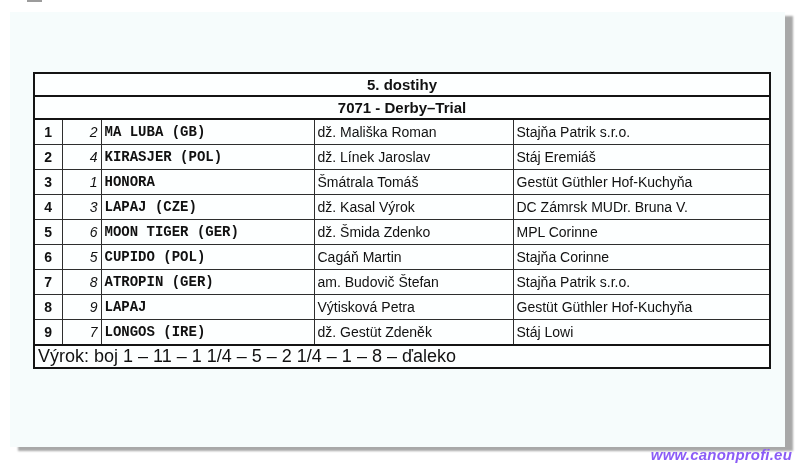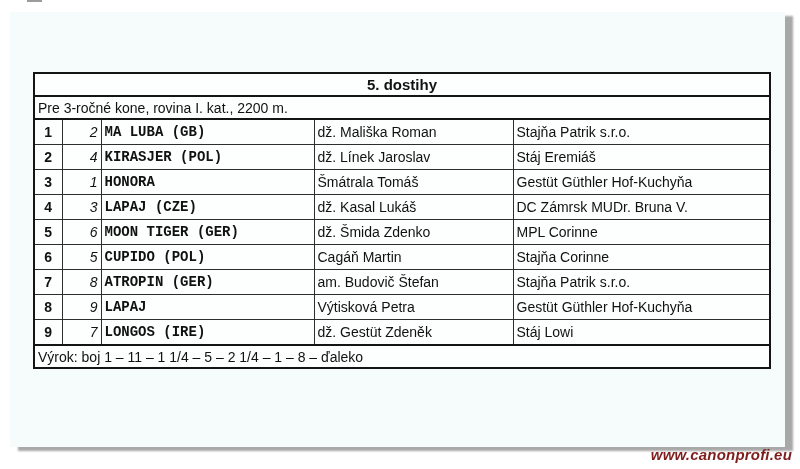--- a/index.html
+++ b/index.html
@@ -47,21 +47,21 @@
     text-align:left;
     font-size:14px;
     border-bottom:2px solid #141414;
   }
   td.pos{font-weight:bold;text-align:center;font-size:14px;}
   td.draw{font-style:italic;text-align:right;padding-right:4px;}
   td.horse{font-weight:bold;padding-left:4px;font-family:Liberation Mono, monospace;}
   td.jockey,td.stable{padding-left:4px;}
   tr.winner td.jockey,tr.winner td.stable{font-weight:normal;}
   tr.verdict td{
-    height:21px;text-align:left;font-size:14px;
+    height:21px;text-align:left;font-size:18px;
     border-top:2px solid #141414;
   }
   .watermark{
     position:absolute;right:8px;top:446px;
     font-size:15px;font-weight:bold;font-style:italic;
     letter-spacing:0.2px;
   }
 </style>
 </head>
 <body>
@@ -75,22 +75,22 @@
     <col style="width:28px">
       <col style="width:39px">
       <col style="width:213px">
       <col style="width:199px">
       <col style="width:257px">
   </colgroup>
   <tbody>
     <tr class="hdr">
       <td colspan="5">5. dostihy</td>
     </tr>
-    <tr class="info">
-      <td colspan="5">Pre 3-ročné kone, rovina I. kat., 2200 m.</td>
+    <tr class="hdr">
+      <td colspan="5">7071 - Derby–Trial</td>
     </tr>
 
   </tbody>
   <tbody id="rows-anchor" style="display:contents"><tr class="winner">
     <td class="pos">1</td>
     <td class="draw">2</td>
     <td class="horse">MA LUBA (GB)</td>
     <td class="jockey">dž. Mališka Roman</td>
     <td class="stable">Stajňa Patrik s.r.o.</td>
   </tr><tr>
@@ -102,21 +102,21 @@
   </tr><tr>
     <td class="pos">3</td>
     <td class="draw">1</td>
     <td class="horse">HONORA</td>
     <td class="jockey">Šmátrala Tomáš</td>
     <td class="stable">Gestüt Güthler Hof-Kuchyňa</td>
   </tr><tr>
     <td class="pos">4</td>
     <td class="draw">3</td>
     <td class="horse">LAPAJ (CZE)</td>
-    <td class="jockey">dž. Kasal Lukáš</td>
+    <td class="jockey">dž. Kasal Výrok</td>
     <td class="stable">DC Zámrsk MUDr. Bruna V.</td>
   </tr><tr>
     <td class="pos">5</td>
     <td class="draw">6</td>
     <td class="horse">MOON TIGER (GER)</td>
     <td class="jockey">dž. Šmida Zdenko</td>
     <td class="stable">MPL Corinne</td>
   </tr><tr>
     <td class="pos">6</td>
     <td class="draw">5</td>
@@ -142,13 +142,13 @@
     <td class="jockey">dž. Gestüt Zdeněk</td>
     <td class="stable">Stáj Lowi</td>
   </tr></tbody>
   <tbody>
     <tr class="verdict">
       <td colspan="5">Výrok: boj 1 – 11 – 1 1/4 – 5 – 2 1/4 – 1 – 8 – ďaleko</td>
     </tr>
   </tbody>
 </table>
 
-<div class="watermark" style="color: #7f1d1d;">www.canonprofi.eu</div>
+<div class="watermark" style="color: #8b5cf6;">www.canonprofi.eu</div>
 
 </body></html>

